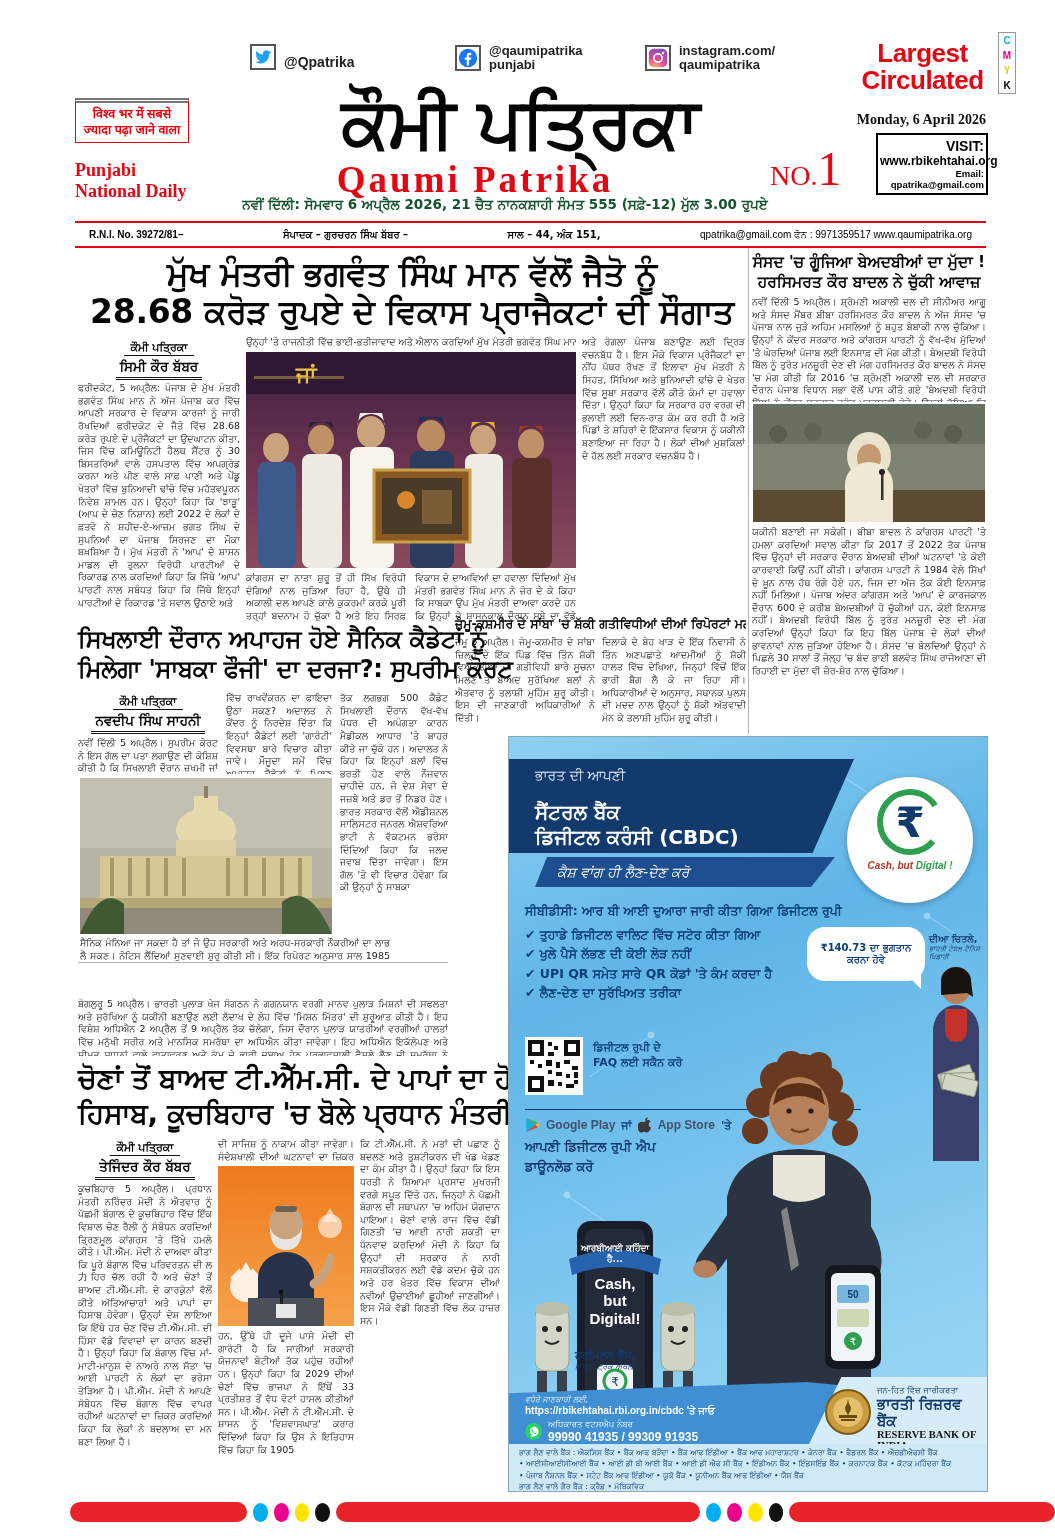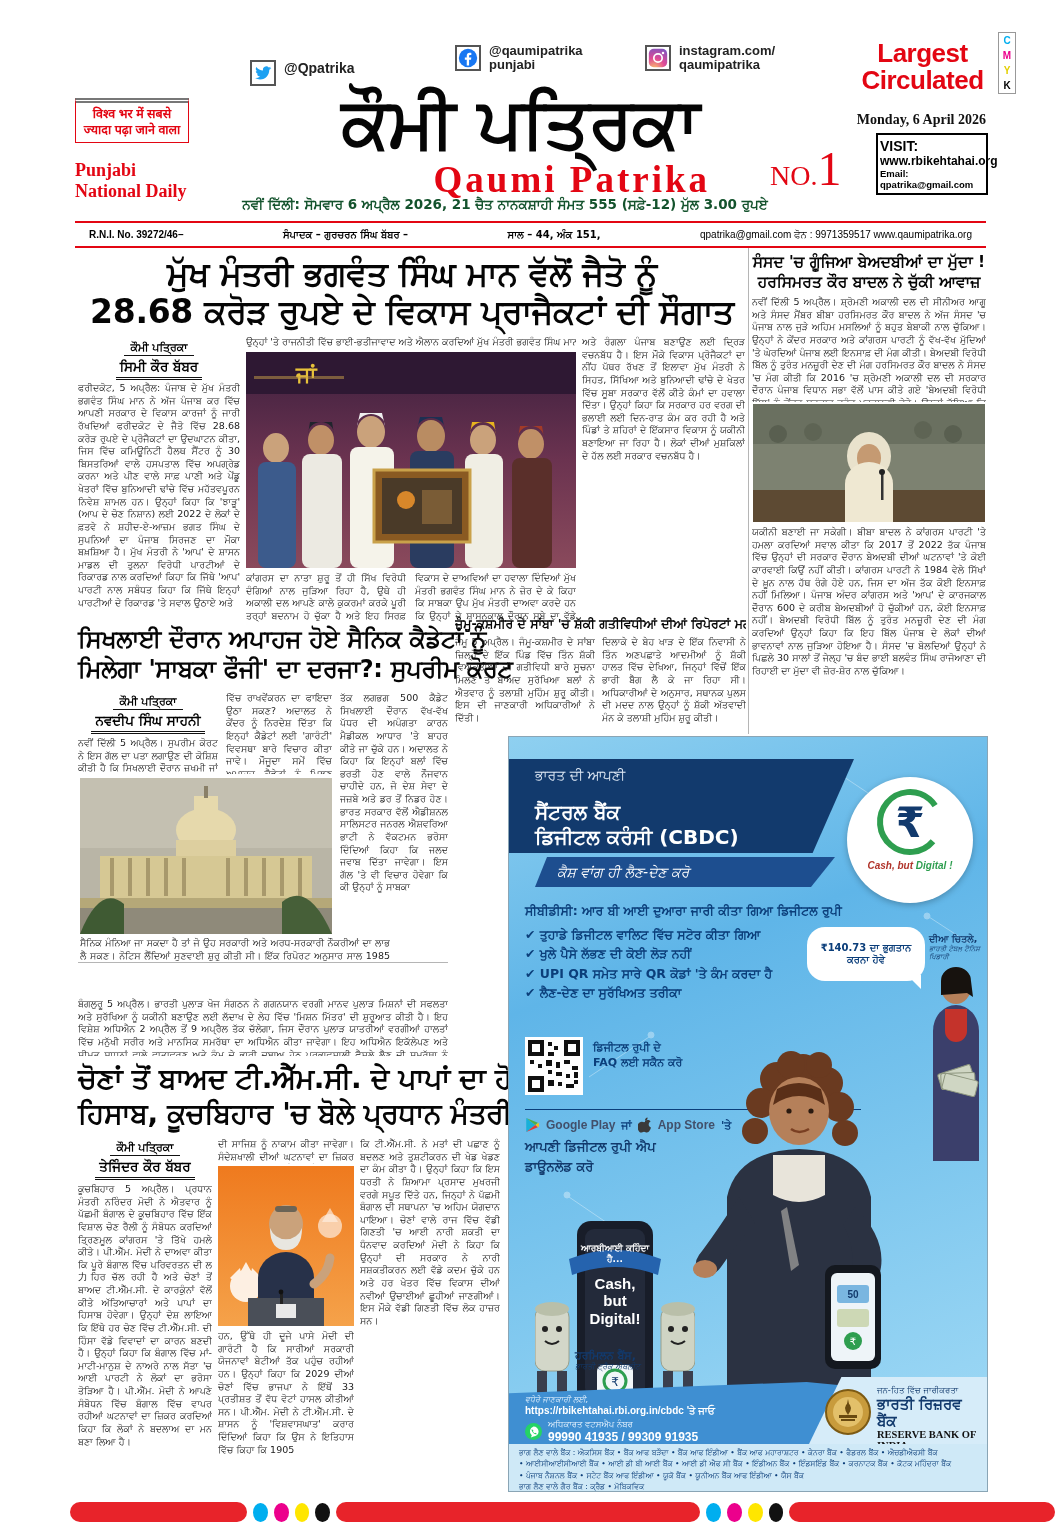--- a/index.html
+++ b/index.html
@@ -20,21 +20,21 @@
   .adchk{font-size:12.5px;font-weight:bold;color:#0b3e7a;line-height:1.55}
   .pill{height:20px;border-radius:10px;background:#e8232a}
   .dot{width:15px;height:19px;border-radius:50%}
   .bank-line{font-size:7.6px;color:#0b3e7a;line-height:1.5}
 </style>
 </head>
 <body>
 
 <div id="page">
 
-  <div class="abs" style="left:250px;top:60px;display:flex;align-items:flex-start;gap:8px">
+  <div class="abs" style="left:250px;top:44px;display:flex;align-items:flex-end;gap:8px">
     <span class="sq-icon">
       <svg width="20" height="20" viewBox="0 0 24 24">
           <rect width="24" height="24" fill="#fff"></rect>
           <path fill="#1da1f2" d="M22 6c-.7.3-1.5.6-2.3.7.8-.5 1.4-1.3 1.7-2.2-.8.5-1.6.8-2.5 1A3.9 3.9 0 0 0 12.1 9 11 11 0 0 1 4 4.8a3.9 3.9 0 0 0 1.2 5.2c-.6 0-1.2-.2-1.8-.5 0 1.9 1.3 3.5 3.1 3.8-.5.2-1.1.2-1.7.1.5 1.6 2 2.7 3.6 2.7A7.9 7.9 0 0 1 2.5 18 11 11 0 0 0 8.4 19.7c7.2 0 11.1-6 11.1-11.1v-.5C20.8 7.5 21.5 6.8 22 6z"></path>
         </svg>
     </span>
     <span style="font-size:14px;font-weight:bold;color:#222">@Qpatrika</span>
   </div>
   <div class="abs" style="left:455px;top:44px;display:flex;align-items:center;gap:8px">
     <span class="sq-icon">
@@ -84,35 +84,35 @@
       <div>विश्व भर में सबसे</div>
       <div>ज्यादा पढ़ा जाने वाला</div>
     </div>
   </div>
   <div class="abs red" style="left:75px;top:160px;width:120px;font-family:'Liberation Serif',serif;font-weight:bold;font-size:18px;line-height:1.15">
     <div>Punjabi</div>
     <div>National Daily</div>
   </div>
 
   <div class="abs pa" style="left:195px;top:88px;width:650px;text-align:center;font-size:70px;font-weight:800;line-height:1;color:#050505;letter-spacing:-1px;white-space:nowrap">ਕੌਮੀ ਪਤ੍ਰਿਕਾ</div>
-  <div class="abs red" style="left:240px;top:158px;width:470px;text-align:right;font-family:'Liberation Serif',serif;font-weight:bold;font-size:37px;letter-spacing:3px;white-space:nowrap">Qaumi Patrika</div>
+  <div class="abs red" style="left:240px;top:158px;width:470px;text-align:center;font-family:'Liberation Serif',serif;font-weight:bold;font-size:37px;letter-spacing:3px;white-space:nowrap">Qaumi Patrika</div>
   <div class="abs red" style="left:770px;top:160px;font-family:'Liberation Serif',serif;font-weight:normal;font-size:28px">
     <span>NO.</span><span style="font-size:48px;line-height:0">1</span>
   </div>
 
   <div class="abs" style="left:700px;top:112px;width:286px;text-align:right;font-family:'Liberation Serif',serif;font-weight:bold;font-size:14px;color:#111">Monday, 6 April 2026</div>
-  <div class="abs" style="left:876px;top:133px;width:112px;border:2px solid #000;text-align:left;padding:3px 2px;background:#fff">
+  <div class="abs" style="left:876px;top:133px;width:112px;border:2px solid #000;text-align:right;padding:3px 2px;background:#fff">
     <div style="font-size:14px;font-weight:bold">VISIT:</div>
     <div style="font-size:12px;font-weight:bold">www.rbikehtahai.org</div>
     <div style="font-size:9.5px;font-weight:bold">Email: qpatrika@gmail.com</div>
   </div>
   <div class="abs pa" style="left:210px;top:196px;width:590px;text-align:center;font-size:13.5px;font-weight:bold;color:#14532d;white-space:nowrap">ਨਵੀਂ ਦਿੱਲੀ: ਸੋਮਵਾਰ 6 ਅਪ੍ਰੈਲ 2026, 21 ਚੈਤ ਨਾਨਕਸ਼ਾਹੀ ਸੰਮਤ 555 (ਸਫ਼ੇ-12) ਮੁੱਲ 3.00 ਰੁਪਏ</div>
 
   <div class="abs" style="left:75px;top:221px;width:911px;height:27px;border-top:2px solid #e30613;border-bottom:2px solid #e30613;display:flex;align-items:center;justify-content:space-between;padding:0 14px">
-    <span style="font-size:10px;font-weight:bold">R.N.I. No. 39272/46–</span>
+    <span style="font-size:10px;font-weight:bold">R.N.I. No. 39272/81–</span>
     <span class="pa" style="font-size:10px;font-weight:bold">ਸੰਪਾਦਕ – ਗੁਰਚਰਨ ਸਿੰਘ ਬੱਬਰ –</span>
     <span class="pa" style="font-size:10px;font-weight:bold">ਸਾਲ – 44, ਅੰਕ 151,</span>
     <span style="font-size:10px">qpatrika@gmail.com ਫੋਨ : 9971359517   www.qaumipatrika.org</span>
   </div>
 
   <div class="abs pa headline" style="left:78px;top:254px;width:668px;font-size:33px">ਮੁੱਖ ਮੰਤਰੀ ਭਗਵੰਤ ਸਿੰਘ ਮਾਨ ਵੱਲੋਂ ਜੈਤੋ ਨੂੰ</div>
   <div class="abs pa headline" style="left:78px;top:292px;width:668px;font-size:33px">28.68 ਕਰੋੜ ਰੁਪਏ ਦੇ ਵਿਕਾਸ ਪ੍ਰਾਜੈਕਟਾਂ ਦੀ ਸੌਗਾਤ</div>
 
   <div class="abs byline pa" style="left:78px;top:336px;width:162px">
     <div class="org">ਕੌਮੀ ਪਤ੍ਰਿਕਾ</div><br>

